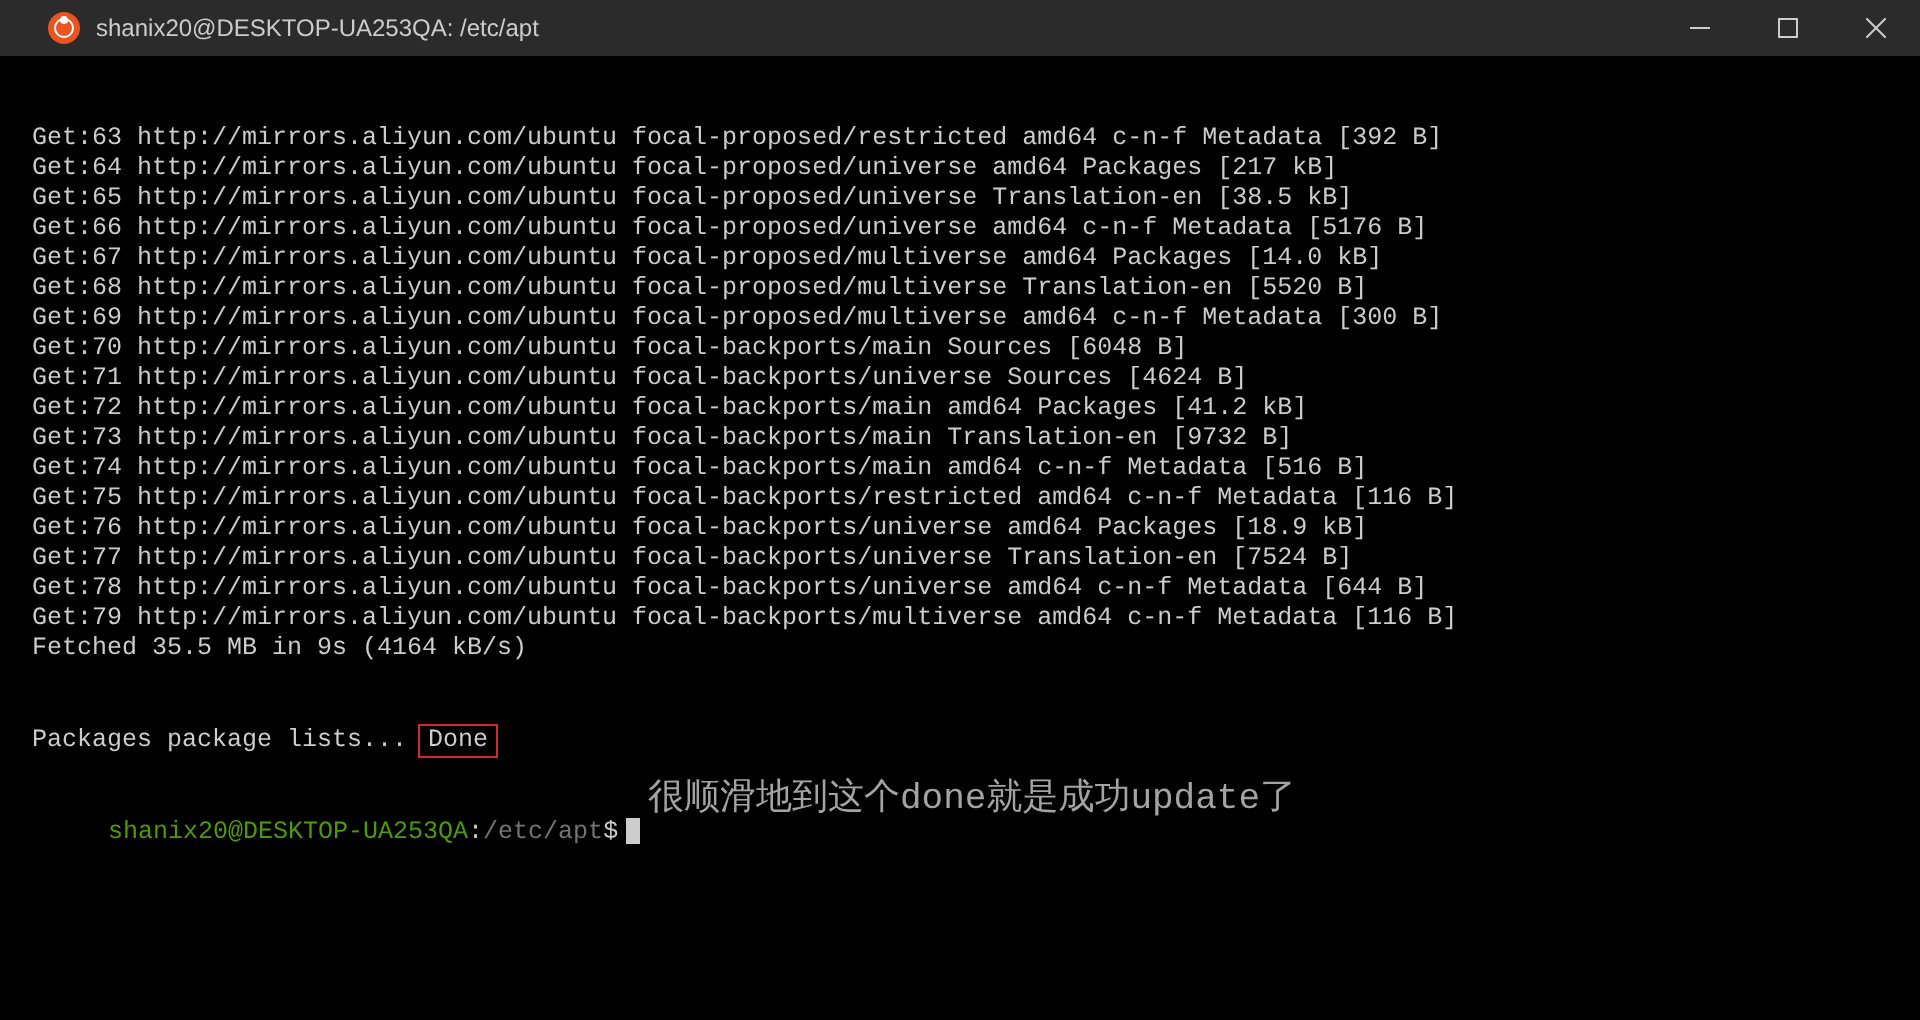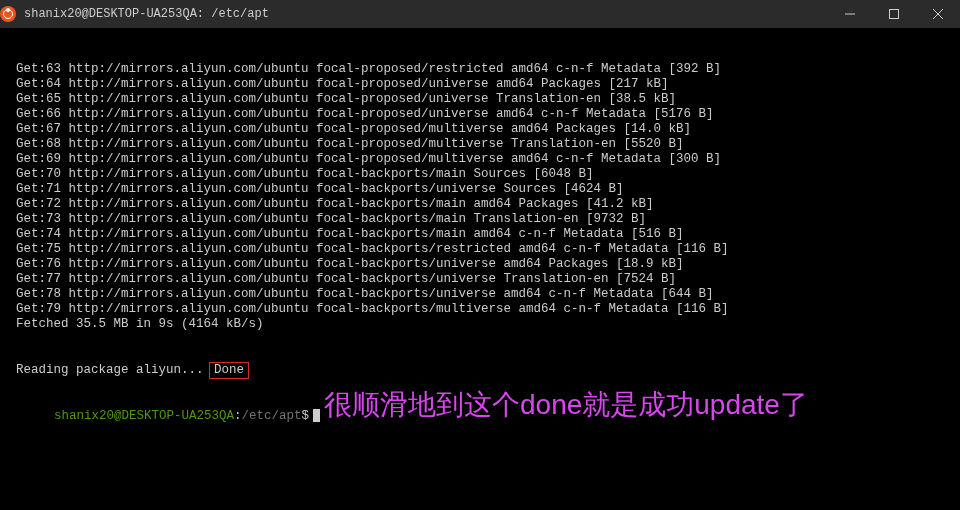--- a/index.html
+++ b/index.html
@@ -15,23 +15,23 @@
     width: 960px;
     height: 510px;
     background: #000;
     position: relative;
   }
   .titlebar {
     height: 28px;
     background: #2b2b2b;
     display: flex;
     align-items: center;
-    padding-left: 0;
+    padding-left: 24px;
     color: #ccc;
-    font-family: Liberation Mono, monospace;
+    font-family: Liberation Sans, sans-serif;
     font-size: 12px;
   }
   .ubuntu-icon {
     width: 16px;
     height: 16px;
     background: #e95420;
     border-radius: 50%;
     margin-right: 8px;
     position: relative;
   }
@@ -79,23 +79,23 @@
   .done-box {
     border: 1.5px solid #d12b2b;
     padding: 0 4px;
     display: inline-block;
     margin-left: -2px;
   }
   .annotation {
     position: absolute;
     top: 386px;
     left: 324px;
-    color: #d946ef;
-    font-family: Liberation Sans, sans-serif;
-    font-size: 28px;
+    color: #a3a3a3;
+    font-family: Liberation Mono, monospace;
+    font-size: 18px;
   }
   .cursor {
     display: inline-block;
     width: 7px;
     height: 13px;
     background: #ccc;
     vertical-align: middle;
     margin-left: 4px;
   }
 </style>
@@ -122,19 +122,19 @@
         <svg width="10" height="10">
             <line x1="0" y1="0" x2="10" y2="10"></line>
             <line x1="10" y1="0" x2="0" y2="10"></line>
           </svg>
       </div>
     </div>
   </div>
 
   <div class="terminal-body">
     <div id="lines-container"><div class="line">Get:63 http://mirrors.aliyun.com/ubuntu focal-proposed/restricted amd64 c-n-f Metadata [392 B]</div><div class="line">Get:64 http://mirrors.aliyun.com/ubuntu focal-proposed/universe amd64 Packages [217 kB]</div><div class="line">Get:65 http://mirrors.aliyun.com/ubuntu focal-proposed/universe Translation-en [38.5 kB]</div><div class="line">Get:66 http://mirrors.aliyun.com/ubuntu focal-proposed/universe amd64 c-n-f Metadata [5176 B]</div><div class="line">Get:67 http://mirrors.aliyun.com/ubuntu focal-proposed/multiverse amd64 Packages [14.0 kB]</div><div class="line">Get:68 http://mirrors.aliyun.com/ubuntu focal-proposed/multiverse Translation-en [5520 B]</div><div class="line">Get:69 http://mirrors.aliyun.com/ubuntu focal-proposed/multiverse amd64 c-n-f Metadata [300 B]</div><div class="line">Get:70 http://mirrors.aliyun.com/ubuntu focal-backports/main Sources [6048 B]</div><div class="line">Get:71 http://mirrors.aliyun.com/ubuntu focal-backports/universe Sources [4624 B]</div><div class="line">Get:72 http://mirrors.aliyun.com/ubuntu focal-backports/main amd64 Packages [41.2 kB]</div><div class="line">Get:73 http://mirrors.aliyun.com/ubuntu focal-backports/main Translation-en [9732 B]</div><div class="line">Get:74 http://mirrors.aliyun.com/ubuntu focal-backports/main amd64 c-n-f Metadata [516 B]</div><div class="line">Get:75 http://mirrors.aliyun.com/ubuntu focal-backports/restricted amd64 c-n-f Metadata [116 B]</div><div class="line">Get:76 http://mirrors.aliyun.com/ubuntu focal-backports/universe amd64 Packages [18.9 kB]</div><div class="line">Get:77 http://mirrors.aliyun.com/ubuntu focal-backports/universe Translation-en [7524 B]</div><div class="line">Get:78 http://mirrors.aliyun.com/ubuntu focal-backports/universe amd64 c-n-f Metadata [644 B]</div><div class="line">Get:79 http://mirrors.aliyun.com/ubuntu focal-backports/multiverse amd64 c-n-f Metadata [116 B]</div><div class="line">Fetched 35.5 MB in 9s (4164 kB/s)</div></div>
-    <div class="line"><span>Reading package aliyun... </span><span class="done-box">Done</span></div>
+    <div class="line"><span>Packages package lists... </span><span class="done-box">Done</span></div>
     <div class="line"><span class="prompt-user">shanix20@DESKTOP-UA253QA</span><span>:</span><span class="prompt-path">/etc/apt</span><span class="prompt-dollar">$</span><span class="cursor"></span></div>
   </div>
 
   <div class="annotation">很顺滑地到这个done就是成功update了</div>
 
 </div>
 
 </body></html>

